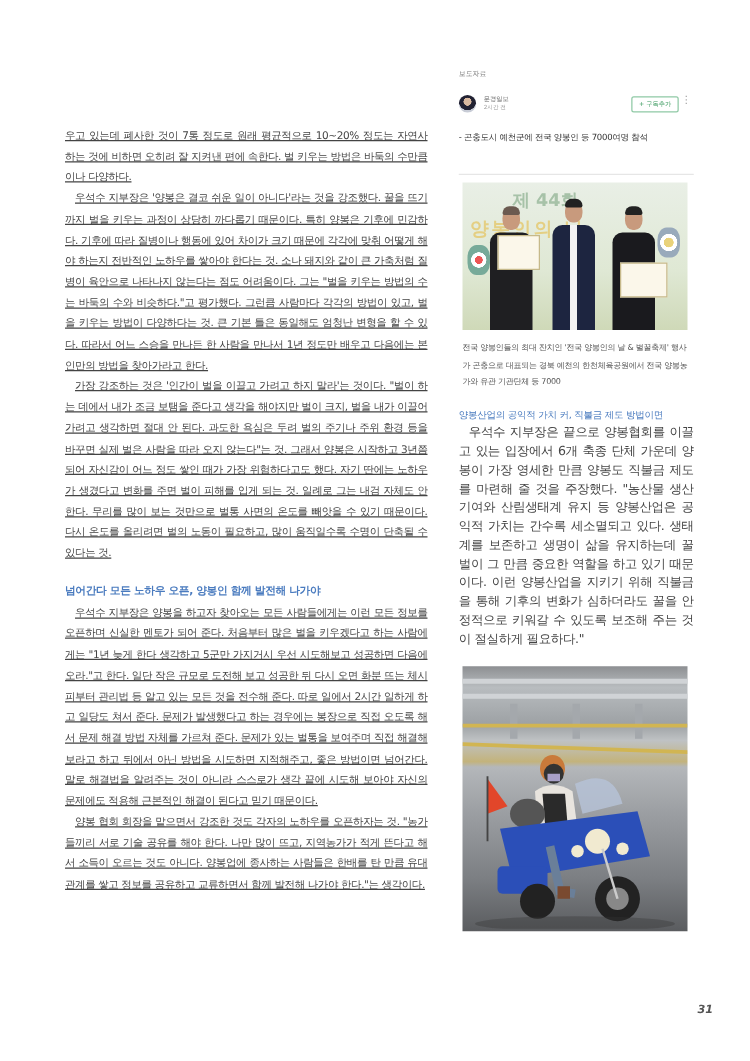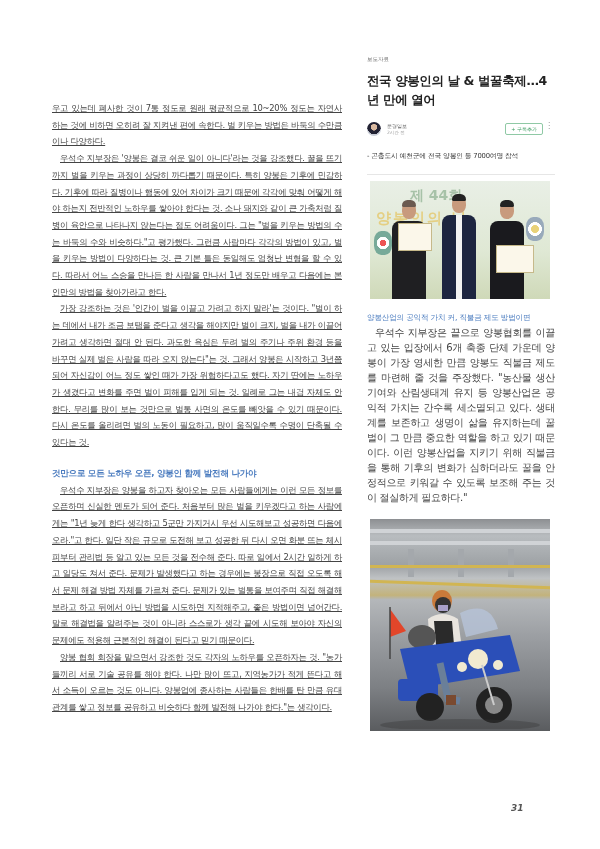--- a/index.html
+++ b/index.html
@@ -13,58 +13,57 @@
   .card-kicker { font-size:5.5px; color:#777; margin:0 0 8px 2px; }
   .card-title { font-size:12.5px; line-height:19px; color:#222; margin:0 0 8px 2px; font-weight:bold; letter-spacing:-0.4px; }
   .byline { display:flex; align-items:center; height:24px; margin-left:2px; }
   .avatar { width:14px; height:14px; border-radius:50%; background:radial-gradient(circle at 50% 38%, #d9b9a0 0 28%, #223 30% 60%, #c8ccd6 62%); margin-right:6px; }
   .byline-text { display:flex; flex-direction:column; }
   .byline-name { font-size:5px; color:#666; line-height:7px; }
   .byline-time { font-size:4.5px; color:#999; line-height:6px; }
   .follow-btn { margin-left:auto; margin-right:12px; border:1px solid #8fc9a5; color:#3a9a5e; font-size:5px; padding:2px 5px; border-radius:2px; background:#fff; }
   .more-icon { position:absolute; right:2px; top:4px; font-size:8px; color:#999; }
   .byline-wrap { position:relative; }
-  .card-sub { font-size:6.8px; color:#333; margin:10px 0 6px 2px; padding-bottom:13px; border-bottom:1px solid #e6e6e6; letter-spacing:-0.2px; }
+  .card-sub { font-size:6.8px; color:#333; margin:10px 0 6px 2px; padding-bottom:24px; border-bottom:1px solid #e6e6e6; letter-spacing:-0.2px; }
   .photo1 { width:180px; height:118px; margin-left:5px; position:relative; overflow:hidden;
             background:linear-gradient(180deg,#e9efe6 0%,#dfe8d4 60%,#cfd9b8 100%); }
   .banner-text { position:absolute; left:40px; top:6px; font-size:14px; color:#a7c2a8; font-weight:bold; }
   .banner-text2 { position:absolute; left:6px; top:28px; font-size:15px; color:#e5c96e; font-weight:bold; letter-spacing:2px; opacity:.8; }
   .person { position:absolute; bottom:0; }
   .p-head { width:14px; height:17px; border-radius:45%; background:#c89a7d; margin:0 auto; position:relative; }
   .p-hair { position:absolute; top:-2px; left:0; width:14px; height:7px; border-radius:7px 7px 2px 2px; background:#222; }
   .p-body { width:34px; height:78px; margin-top:2px; border-radius:8px 8px 0 0; }
   .cert { position:absolute; width:32px; height:26px; background:#fbf7ea; border:1px solid #c6b98a; }
   .bouquet { position:absolute; width:18px; height:24px; border-radius:40%; background:radial-gradient(circle,#e55 0 20%,#fff 22% 40%,#7a9 42%); }
   .caption { font-size:6.4px; line-height:13.6px; color:#555; margin:8px 0 0 5px; letter-spacing:-0.2px; }
   .right-subhead { font-size:7.6px; color:#4a7bbf; margin:14px 0 2px 2px; letter-spacing:-0.2px; }
   .right-para { font-size:10px; line-height:15px; color:#444; margin:0 0 0 2px; text-align:justify; letter-spacing:-0.3px; text-indent:8px; }
   .photo2 { width:180px; height:212px; margin:14px 0 0 5px; position:relative; overflow:hidden;
             background:linear-gradient(180deg,#8d8f92 0%,#b8bcbf 8%,#9da1a4 22%,#bfc2c4 28%,#c3b37c 36%,#b4b7ba 38%,#9c9fa3 55%,#7c7f83 80%,#5a5c5f 100%); }
   .rail { position:absolute; left:0; right:0; height:4px; background:#d0d3d6; }
   .post { position:absolute; top:30px; width:6px; height:28px; background:#a4a8ac; }
   .yellow-line { position:absolute; left:0; right:0; height:3px; background:#d1b552; }
   .bike { position:absolute; }
-  .page-num { position:absolute; left:511px; top:803px; font-size:9px; color:#555; font-weight:bold;font-style:italic; }
+  .page-num { position:absolute; left:558px; top:803px; font-size:9px; color:#555; font-weight:bold;font-style:italic; }
 </style>
 </head>
 <body>
 
 <div class="left-col">
   <p class="para">우고 있는데 폐사한 것이 7통 정도로 원래 평균적으로 10~20% 정도는 자연사 하는 것에 비하면 오히려 잘 지켜낸 편에 속한다. 벌 키우는 방법은 바둑의 수만큼이나 다양하다.</p>
   <p class="para indent">우석수 지부장은 '양봉은 결코 쉬운 일이 아니다'라는 것을 강조했다. 꿀을 뜨기까지 벌을 키우는 과정이 상당히 까다롭기 때문이다. 특히 양봉은 기후에 민감하다. 기후에 따라 질병이나 행동에 있어 차이가 크기 때문에 각각에 맞춰 어떻게 해야 하는지 전반적인 노하우를 쌓아야 한다는 것. 소나 돼지와 같이 큰 가축처럼 질병이 육안으로 나타나지 않는다는 점도 어려움이다. 그는 "벌을 키우는 방법의 수는 바둑의 수와 비슷하다."고 평가했다. 그런큼 사람마다 각각의 방법이 있고, 벌을 키우는 방법이 다양하다는 것. 큰 기본 틀은 동일해도 엄청난 변형을 할 수 있다. 따라서 어느 스승을 만나든 한 사람을 만나서 1년 정도만 배우고 다음에는 본인만의 방법을 찾아가라고 한다.</p>
   <p class="para indent">가장 강조하는 것은 '인간이 벌을 이끌고 가려고 하지 말라'는 것이다. "벌이 하는 데에서 내가 조금 보탬을 준다고 생각을 해야지만 벌이 크지, 벌을 내가 이끌어 가려고 생각하면 절대 안 된다. 과도한 욕심은 두려 벌의 주기나 주위 환경 등을 바꾸면 실제 벌은 사람을 따라 오지 않는다"는 것. 그래서 양봉은 시작하고 3년쯤 되어 자신감이 어느 정도 쌓인 때가 가장 위험하다고도 했다. 자기 딴에는 노하우가 생겼다고 변화를 주면 벌이 피해를 입게 되는 것. 일례로 그는 내검 자체도 안한다. 무리를 많이 보는 것만으로 벌통 사면의 온도를 빼앗을 수 있기 때문이다. 다시 온도를 올리려면 벌의 노동이 필요하고, 많이 움직일수록 수명이 단축될 수 있다는 것.</p>
-  <div class="subhead">것만으로 모든 노하우 오픈, 양봉인 함께 발전해 나가야</div>
+  <div class="subhead">넘어간다 모든 노하우 오픈, 양봉인 함께 발전해 나가야</div>
   <p class="para indent">우석수 지부장은 양봉을 하고자 찾아오는 모든 사람들에게는 이런 모든 정보를 오픈하며 신실한 멘토가 되어 준다. 처음부터 많은 벌을 키우겠다고 하는 사람에게는 "1년 늦게 한다 생각하고 5군만 가지거시 우선 시도해보고 성공하면 다음에 오라."고 한다. 일단 작은 규모로 도전해 보고 성공한 뒤 다시 오면 화분 뜨는 체시피부터 관리법 등 알고 있는 모든 것을 전수해 준다. 따로 일에서 2시간 일하게 하고 일당도 쳐서 준다. 문제가 발생했다고 하는 경우에는 봉장으로 직접 오도록 해서 문제 해결 방법 자체를 가르쳐 준다. 문제가 있는 벌통을 보여주며 직접 해결해 보라고 하고 뒤에서 아닌 방법을 시도하면 지적해주고, 좋은 방법이면 넘어간다. 말로 해결법을 알려주는 것이 아니라 스스로가 생각 끝에 시도해 보아야 자신의 문제에도 적용해 근본적인 해결이 된다고 믿기 때문이다.</p>
-  <p class="para indent">양봉 협회 회장을 맡으면서 강조한 것도 각자의 노하우를 오픈하자는 것. "농가들끼리 서로 기술 공유를 해야 한다. 나만 많이 뜨고, 지역농가가 적게 뜬다고 해서 소득이 오르는 것도 아니다. 양봉업에 종사하는 사람들은 한배를 탄 만큼 유대관계를 쌓고 정보를 공유하고 비슷하다 함께 발전해 나가야 한다."는 생각이다.</p>
+  <p class="para indent">양봉 협회 회장을 맡으면서 강조한 것도 각자의 노하우를 오픈하자는 것. "농가들끼리 서로 기술 공유를 해야 한다. 나만 많이 뜨고, 지역농가가 적게 뜬다고 해서 소득이 오르는 것도 아니다. 양봉업에 종사하는 사람들은 한배를 탄 만큼 유대관계를 쌓고 정보를 공유하고 교류하면서 함께 발전해 나가야 한다."는 생각이다.</p>
 </div>
 
 <div class="right-col">
   <div>
     <div class="card-kicker">보도자료</div>
-    <div class="card-title">전국 양봉인의 날 &amp; 벌꿀축제…4년 만에 열어</div>
     <div class="byline-wrap">
       <div class="byline">
         <div class="avatar"></div>
         <div class="byline-text">
           <span class="byline-name">문경일보</span>
           <span class="byline-time">2시간 전</span>
         </div>
         <span class="follow-btn">+ 구독추가</span>
       </div>
       <span class="more-icon">⋮</span>
@@ -90,20 +89,21 @@
       </div>
       <div class="person" style="left:120px;">
         <div class="p-head">
             <div class="p-hair"></div>
           </div>
         <div class="p-body" style="background:#1a1a1e;"></div>
       </div>
       <div class="cert" style="left:126px; top:64px; width:36px;"></div>
       <div class="bouquet" style="left:156px; top:36px; background:radial-gradient(circle,#e9d27a 0 25%,#fff 27% 45%,#9ab 47%);"></div>
     </div>
+    <div class="caption">전국 양봉인들의 최대 잔치인 '전국 양봉인의 날 &amp; 벌꿀축제' 행사가 곤충으로 대표되는 경북 예천의 한천체육공원에서 전국 양봉농가와 유관 기관단체 등 7000</div>
   </div>
 
   <div class="right-subhead">양봉산업의 공익적 가치 커, 직불금 제도 방법이면</div>
   <p class="right-para">우석수 지부장은 끝으로 양봉협회를 이끌고 있는 입장에서 6개 축종 단체 가운데 양봉이 가장 영세한 만큼 양봉도 직불금 제도를 마련해 줄 것을 주장했다. "농산물 생산기여와 산림생태계 유지 등 양봉산업은 공익적 가치는 간수록 세소멸되고 있다. 생태계를 보존하고 생명이 삶을 유지하는데 꿀벌이 그 만큼 중요한 역할을 하고 있기 때문이다. 이런 양봉산업을 지키기 위해 직불금을 통해 기후의 변화가 심하더라도 꿀을 안정적으로 키워갈 수 있도록 보조해 주는 것이 절실하게 필요하다."</p>
 
   <div class="photo2">
     <div class="rail" style="top:10px;"></div>
     <div class="rail" style="top:22px;"></div>
     <div class="post" style="left:38px;"></div>
     <div class="post" style="left:88px;"></div>

